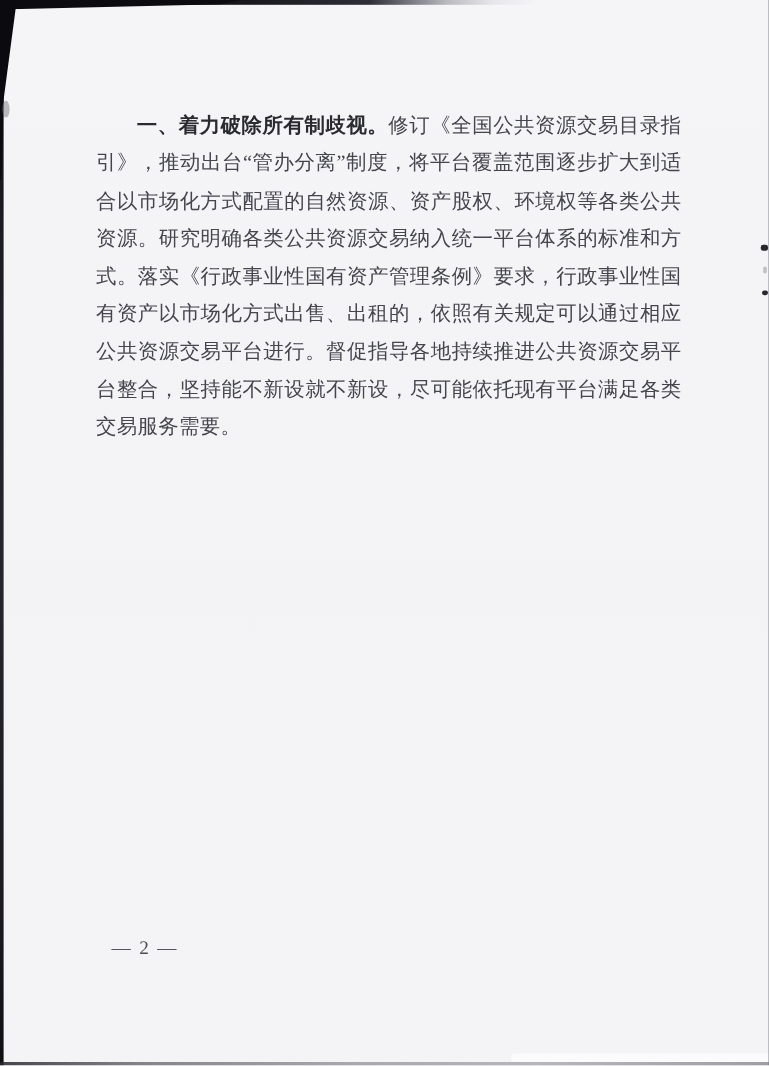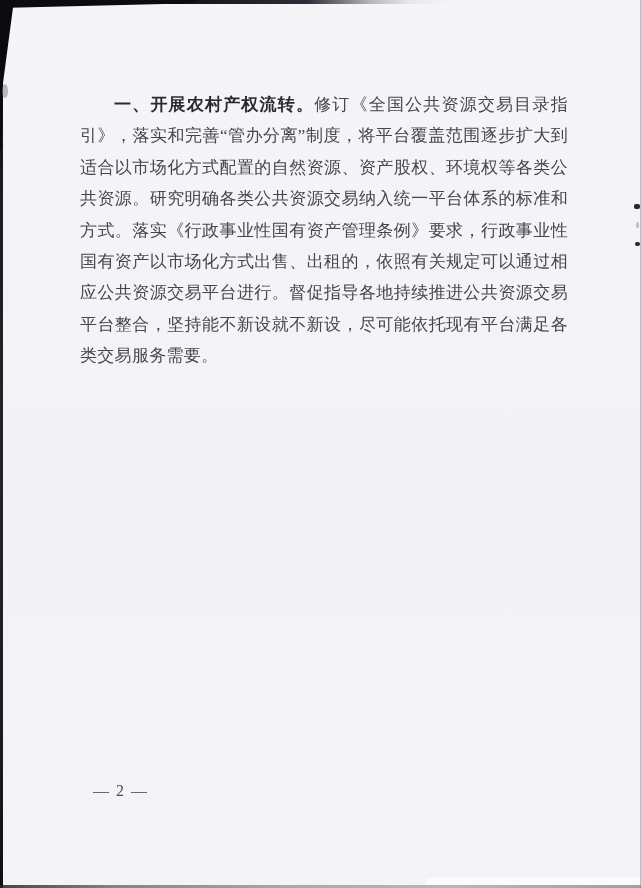--- a/index.html
+++ b/index.html
@@ -99,18 +99,18 @@
   <div class="corner-wedge"></div>
   <div class="left-smudge"></div>
   <div class="edge-bottom"></div>
   <div class="bottom-light-band"></div>
   <div class="edge-right"></div>
   <div class="speck speck-1"></div>
   <div class="speck speck-2"></div>
   <div class="speck speck-3"></div>
 
   <div class="doc-body" id="doc-body">
-      <p class="indent"><span class="seg-bold">一、开展农村产权流转。</span><span class="seg-regular">修订《全国公共资源交易目录指引》，落实和完善“管办分离”制度，将平台覆盖范围逐步扩大到适合以市场化方式配置的自然资源、资产股权、环境权等各类公共资源。研究明确各类公共资源交易纳入统一平台体系的标准和方式。落实《行政事业性国有资产管理条例》要求，行政事业性国有资产以市场化方式出售、出租的，依照有关规定可以通过相应公共资源交易平台进行。督促指导各地持续推进公共资源交易平台整合，坚持能不新设就不新设，尽可能依托现有平台满足各类交易服务需要。</span></p>
+      <p class="indent"><span class="seg-bold">一、着力破除所有制歧视。</span><span class="seg-regular">修订《全国公共资源交易目录指引》，推动出台“管办分离”制度，将平台覆盖范围逐步扩大到适合以市场化方式配置的自然资源、资产股权、环境权等各类公共资源。研究明确各类公共资源交易纳入统一平台体系的标准和方式。落实《行政事业性国有资产管理条例》要求，行政事业性国有资产以市场化方式出售、出租的，依照有关规定可以通过相应公共资源交易平台进行。督促指导各地持续推进公共资源交易平台整合，坚持能不新设就不新设，尽可能依托现有平台满足各类交易服务需要。</span></p>
     </div>
 
   <div class="page-number">— 2 —</div>
 
 </div>
 
 </body></html>

